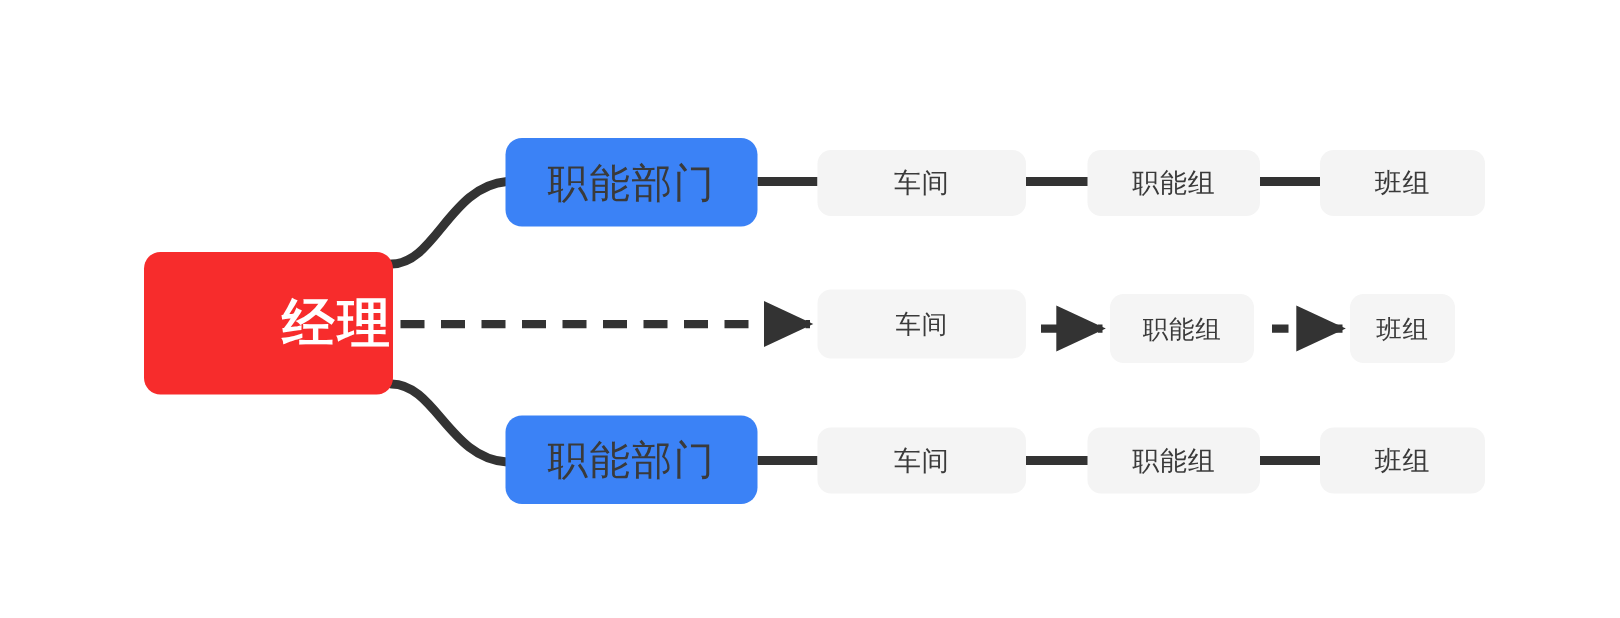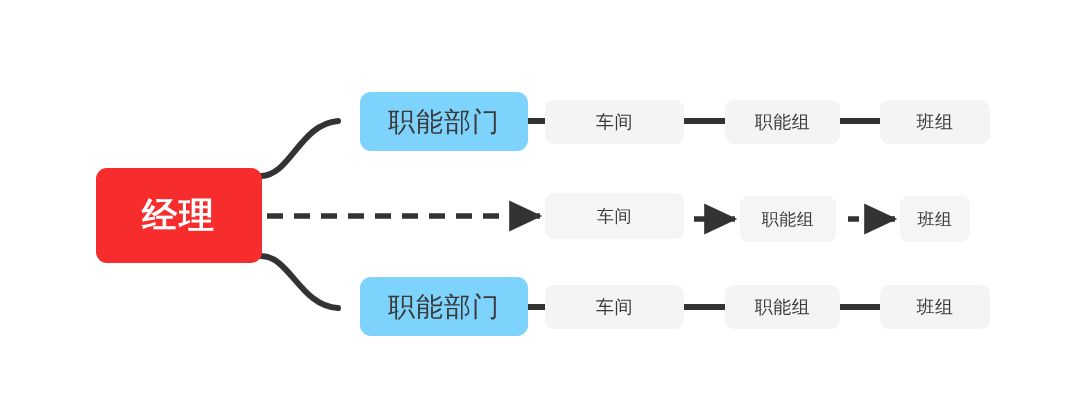--- a/index.html
+++ b/index.html
@@ -39,31 +39,31 @@
     top: 168px;
     width: 166px;
     height: 95px;
     background: #f72c2c;
     border-radius: 11px;
     color: #ffffff;
     font-size: 35px;
     font-weight: bold;
     letter-spacing: 2px;
     z-index: 3;
+    justify-content: flex-end;
   }
   
   .node-dept {
     width: 168px;
     height: 59px;
-    background: #7dd3fc;
+    background: #3b82f6;
     border-radius: 11px;
     font-size: 27px;
     letter-spacing: 1px;
     z-index: 3;
-    margin-left: 23px;
   }
   .node-dept-top { left: 337px; top: 92px; }
   .node-dept-bottom { left: 337px; top: 277px; }
 
   
   .node-sub {
     height: 44px;
     background: #f4f4f4;
     border-radius: 9px;
     font-size: 18px;

